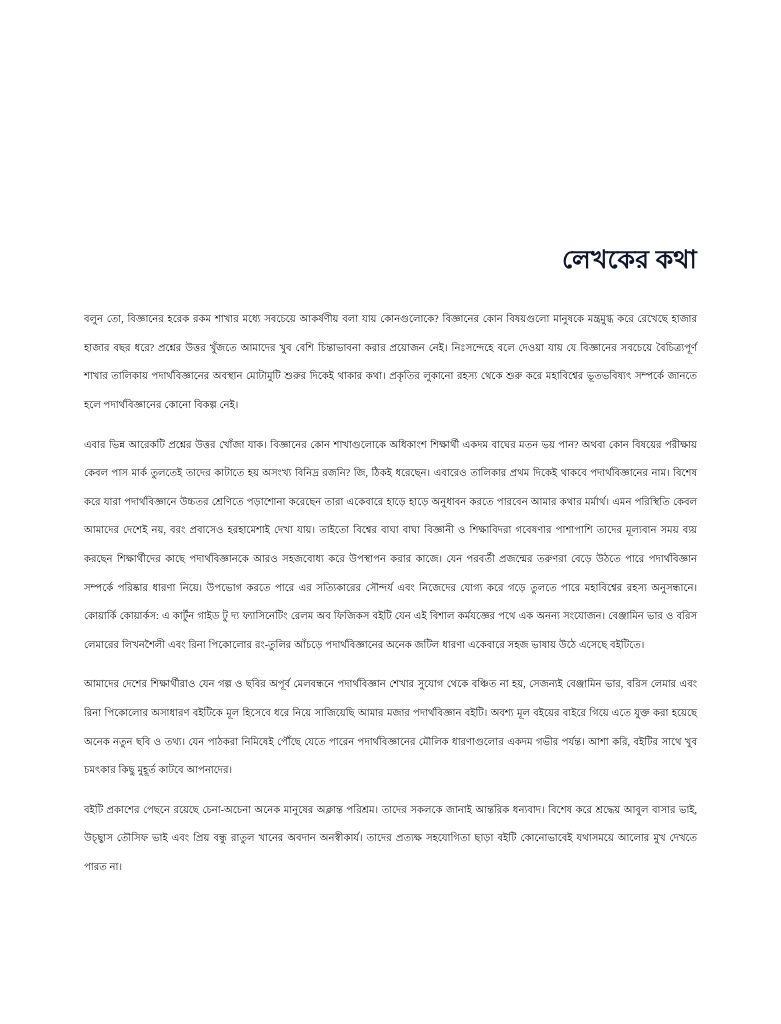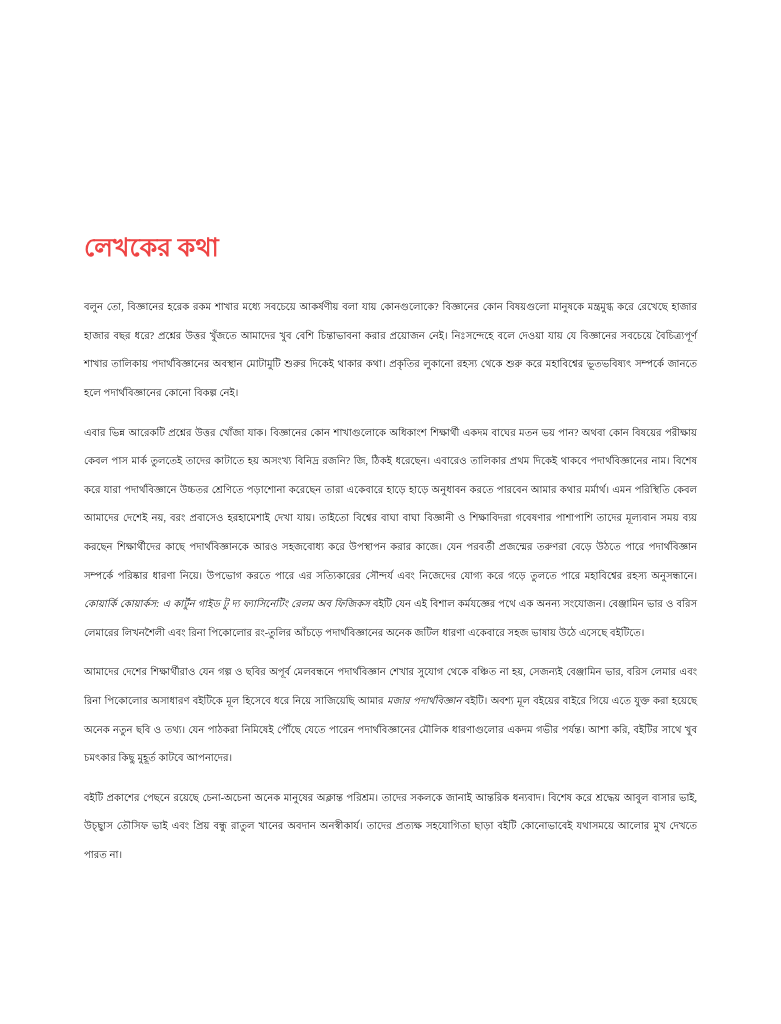--- a/index.html
+++ b/index.html
@@ -24,43 +24,42 @@
     left: 84px;
     top: 232px;
     width: 613px;
   }
 
   .page-title {
     font-family: "Liberation Serif", "DejaVu Serif", serif;
     font-weight: 700;
     font-size: 25px;
     line-height: 1.25;
-    text-align: left;
-    color: #ef4444;
-    margin: 0 0 30px 0;
+    text-align: right;
+    color: #0f172a;
+    margin: 12px 0 30px 0;
     letter-spacing: 0.2px;
   }
 
   .body-text {
     font-family: "Liberation Serif", "DejaVu Serif", serif;
     font-size: 10px;
     line-height: 28.6px;
     color: #131313;
     text-align: justify;
     text-justify: inter-word;
     margin: 0 0 11px 0;
     word-spacing: 0.4px;
   }
 
   .body-text:last-of-type {
     margin-bottom: 0;
   }
 
   .italic-title {
-    font-style: italic;
     margin-top: 24px;
   }
 </style>
 </head>
 <body>
 
 <div class="page">
   <div class="content">
 
     <h1 class="page-title">লেখকের কথা</h1>

